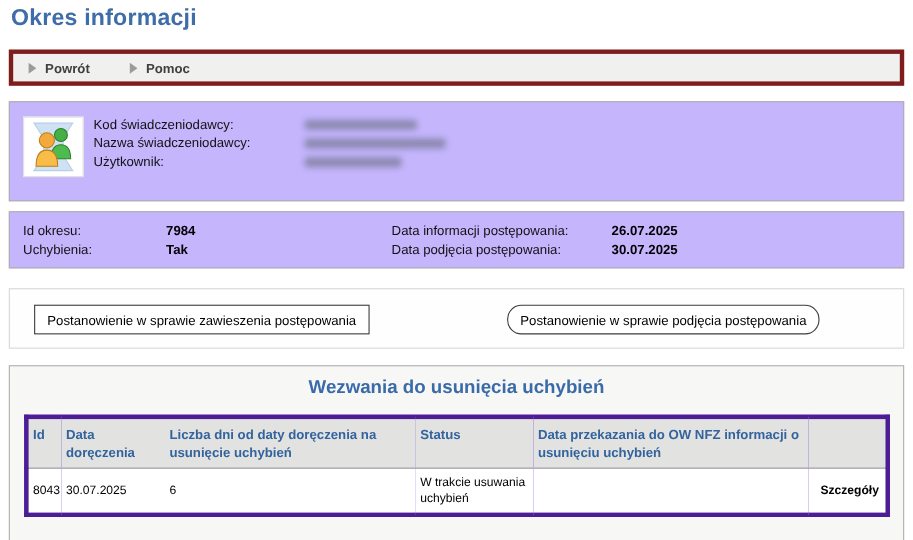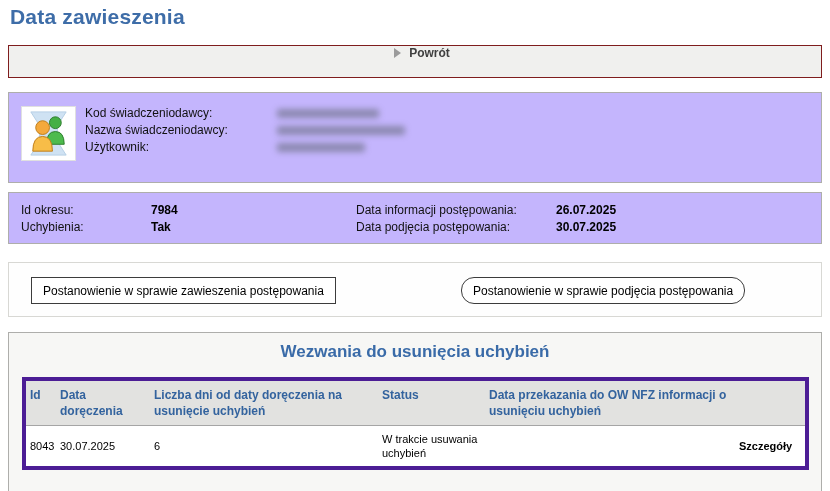--- a/index.html
+++ b/index.html
@@ -15,22 +15,22 @@
   
   .page-title {
     position: absolute; left: 10px; top: 5px;
     font-size: 21px; font-weight: bold; color: #3e6da8;
     letter-spacing: 0.2px;
   }
 
   
   .toolbar {
     position: absolute; left: 8px; top: 45px; width: 814px; height: 33px;
-    background: #f0f0ee; border: 1px solid #7f1d1d;
-    display: flex; align-items: center; padding-left: 14px; gap: 36px; flex-direction: column;
+    background: #f0f0ee; border: 4px solid #7f1d1d;
+    display: flex; align-items: center; padding-left: 14px; gap: 36px;
   }
   .tb-item { display: flex; align-items: center; gap: 8px; cursor: pointer; }
   .tb-tri {
     width: 0; height: 0;
     border-left: 7px solid #9b9b9b;
     border-top: 5px solid transparent;
     border-bottom: 5px solid transparent;
   }
   .tb-label { font-size: 12px; font-weight: bold; color: #3f3f3f; }
 
@@ -101,30 +101,30 @@
   }
   table.wezwania thead tr { border-bottom: 1px solid #a5a5a5; }
   table.wezwania tbody tr { height: 42px; }
   .col-id   { width: 32px; }
   .col-data { width: 94px; }
   .col-dni  { width: 228px; }
   .col-status { width: 107px; }
   .col-przek  { width: 250px; }
   .col-akcja  { width: 72px; }
   .details-link {
-    display: block; font-weight: bold; font-size: 11px;
+    display: block; text-align: right; font-weight: bold; font-size: 11px;
     color: #000; cursor: pointer; padding-right: 2px;
   }
 </style>
 </head>
 <body>
 
 <div class="page">
 
-  <div class="page-title">Data zawieszenia</div>
+  <div class="page-title">Okres informacji</div>
 
   <div class="toolbar">
     <div class="tb-item">
       <span class="tb-tri"></span>
       <span class="tb-label">Powrót</span>
     </div>
     <div class="tb-item">
       <span class="tb-tri"></span>
       <span class="tb-label">Pomoc</span>
     </div>

